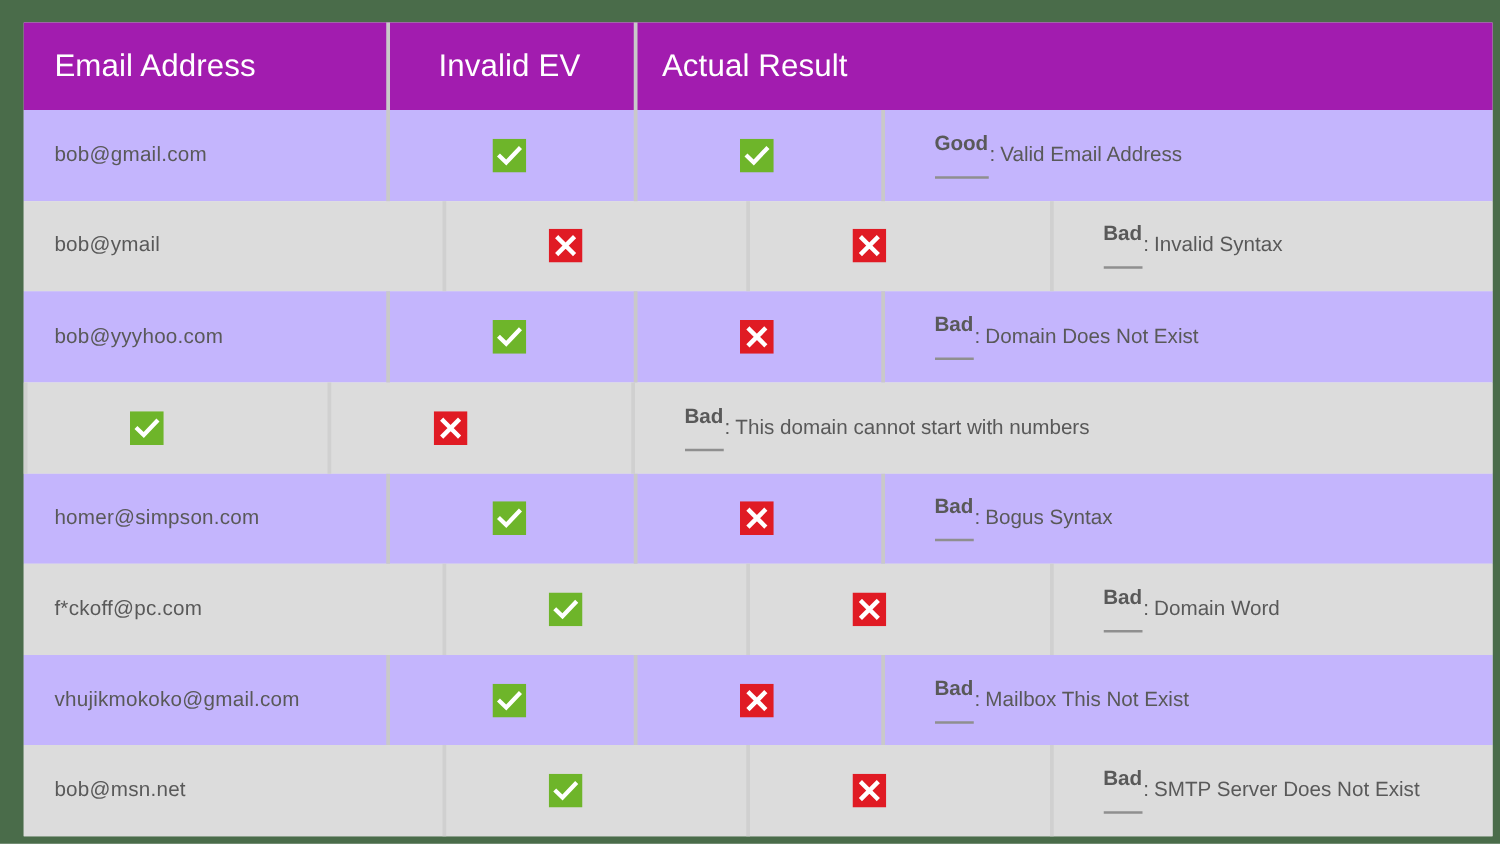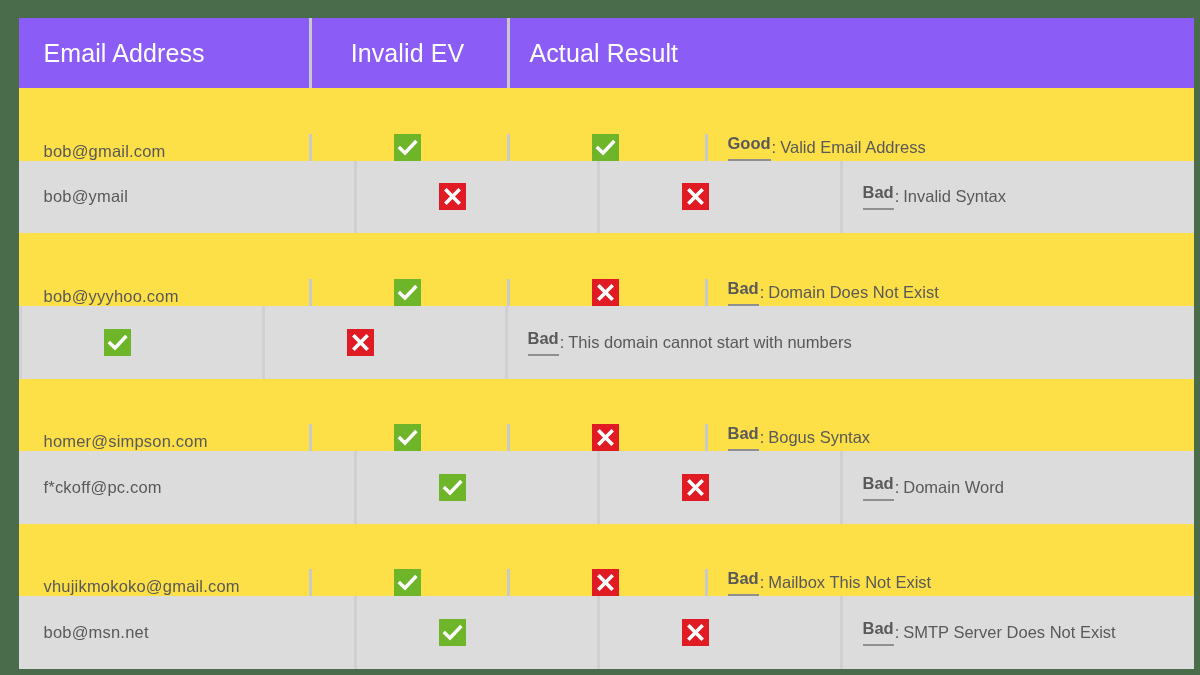--- a/index.html
+++ b/index.html
@@ -22,21 +22,21 @@
     margin-top:12px;
     background:#efefef;
     display:flex;
     flex-direction:column;
   }
 
   
   .thead {
     display:flex;
     height:70px;
-    background:#8b5cf6;
+    background:#a21caf;
     flex:0 0 70px;
     text-align:right;
   }
   .th {
     display:flex;
     align-items:center;
     color:#ffffff;
     font-size:25px;
     font-weight:400;
     letter-spacing:.1px;
@@ -56,21 +56,21 @@
   }
 
   
   .tbody { flex:1; display:flex; flex-direction:column; }
 
   .tr {
     display:flex;
     flex:1;
     align-items:stretch;
   }
-  .tr.odd  { background:#fde047;align-items:flex-end; }
+  .tr.odd  { background:#c4b5fd; }
   .tr.even { background:#dcdcdc;gap:45px; }
 
   .td {
     display:flex;
     align-items:center;
     position:relative;
     color:#595959;
     font-size:16.5px;
   }
   .td.c-email  { width:290px; padding-left:25px; letter-spacing:.2px; }
@@ -93,22 +93,23 @@
   .mark {
     width:27px; height:27px;
     display:block;
   }
 
   
   .result-verdict {
     font-weight:bold;
     color:#595959;
     border-bottom:2px solid #8f8f8f;
-    padding-bottom:6px;
+    padding-bottom:16px;
     margin-right:1px;
+    margin-left:20px;
   }
   .result-sep  { color:#595959; }
   .result-text { color:#595959; margin-left:4px; }
 </style>
 </head>
 <body>
 
 <div class="table-frame">
 
   <div class="thead">

